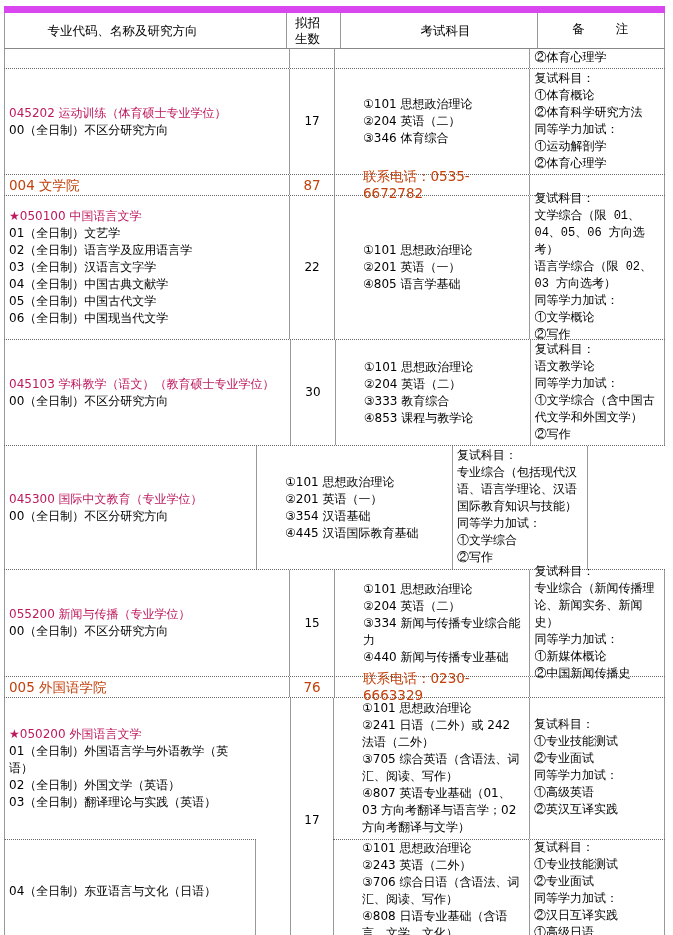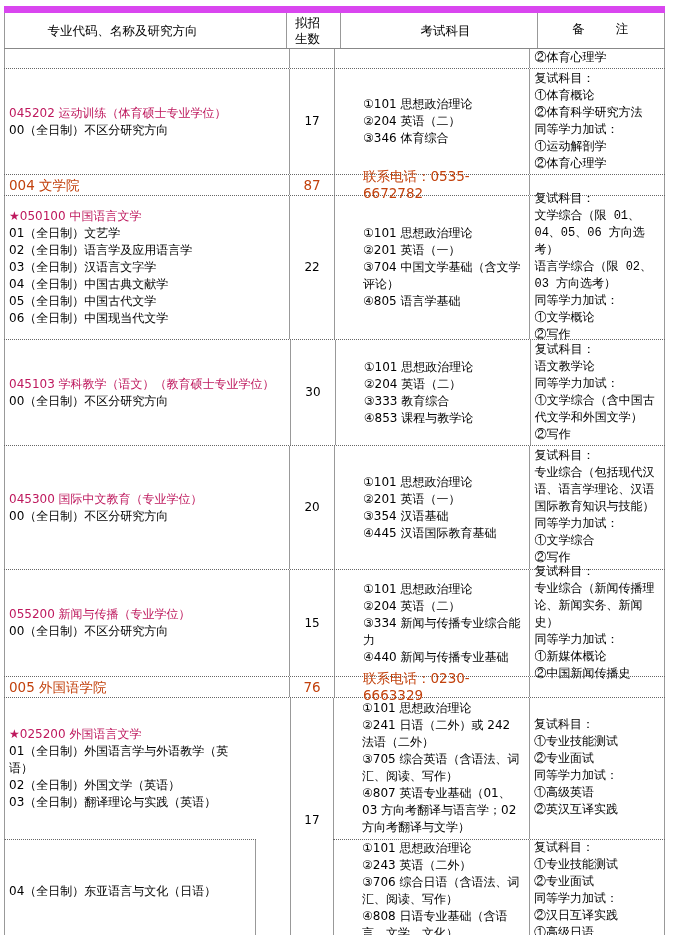--- a/index.html
+++ b/index.html
@@ -99,21 +99,20 @@
       <span class="line">04（全日制）中国古典文献学</span>
       <span class="line">05（全日制）中国古代文学</span>
       <span class="line">06（全日制）中国现当代文学</span>
     </div>
     <div class="cell c2">
         <span>22</span>
       </div>
     <div class="cell c3">
       <span class="line">①101 思想政治理论</span>
       <span class="line">②201 英语（一）</span>
-      <span class="line">③704 中国文学基础（含文学评论）</span>
       <span class="line">④805 语言学基础</span>
     </div>
     <div class="cell c4">
       <span class="line">复试科目：</span>
       <span class="line">文学综合（限 01、04、05、06 方向选考）</span>
       <span class="line">语言学综合（限 02、03 方向选考）</span>
       <span class="line">同等学力加试：</span>
       <span class="line">①文学概论</span>
       <span class="line">②写作</span>
     </div>
@@ -140,23 +139,20 @@
       <span class="line">①文学综合（含中国古代文学和外国文学）</span>
       <span class="line">②写作</span>
     </div>
   </div>
 
   <div class="row" style="height:123px">
     <div class="cell c1">
       <span class="blue line">045300 国际中文教育（专业学位）</span>
       <span class="line">00（全日制）不区分研究方向</span>
     </div>
-    <div class="cell c2">
-        <span>20</span>
-      </div>
     <div class="cell c3">
       <span class="line">①101 思想政治理论</span>
       <span class="line">②201 英语（一）</span>
       <span class="line">③354 汉语基础</span>
       <span class="line">④445 汉语国际教育基础</span>
     </div>
     <div class="cell c4">
       <span class="line">复试科目：</span>
       <span class="line">专业综合（包括现代汉语、语言学理论、汉语国际教育知识与技能）</span>
       <span class="line">同等学力加试：</span>
@@ -197,21 +193,21 @@
       </div>
     <div class="cell c3">
         <span class="red line">联系电话：0230-6663329</span>
       </div>
     <div class="cell c4"></div>
   </div>
 
   <div class="merged-wrap" style="height:246px">
     <div style="display:flex; flex-direction:column; width:252px;">
       <div class="cell c1" style="height:142px; border-bottom:1px dotted #666;">
-        <span class="blue line">★025200 外国语言文学</span>
+        <span class="blue line">★050200 外国语言文学</span>
         <span class="wrap">01（全日制）外国语言学与外语教学（英语）</span>
         <span class="line">02（全日制）外国文学（英语）</span>
         <span class="line">03（全日制）翻译理论与实践（英语）</span>
       </div>
       <div class="cell c1" style="height:104px; border-bottom:1px dotted #666;">
         <span class="line">04（全日制）东亚语言与文化（日语）</span>
       </div>
     </div>
     <div class="cell c2" style="height:246px; border-bottom:1px dotted #666;">
         <span>17</span>

